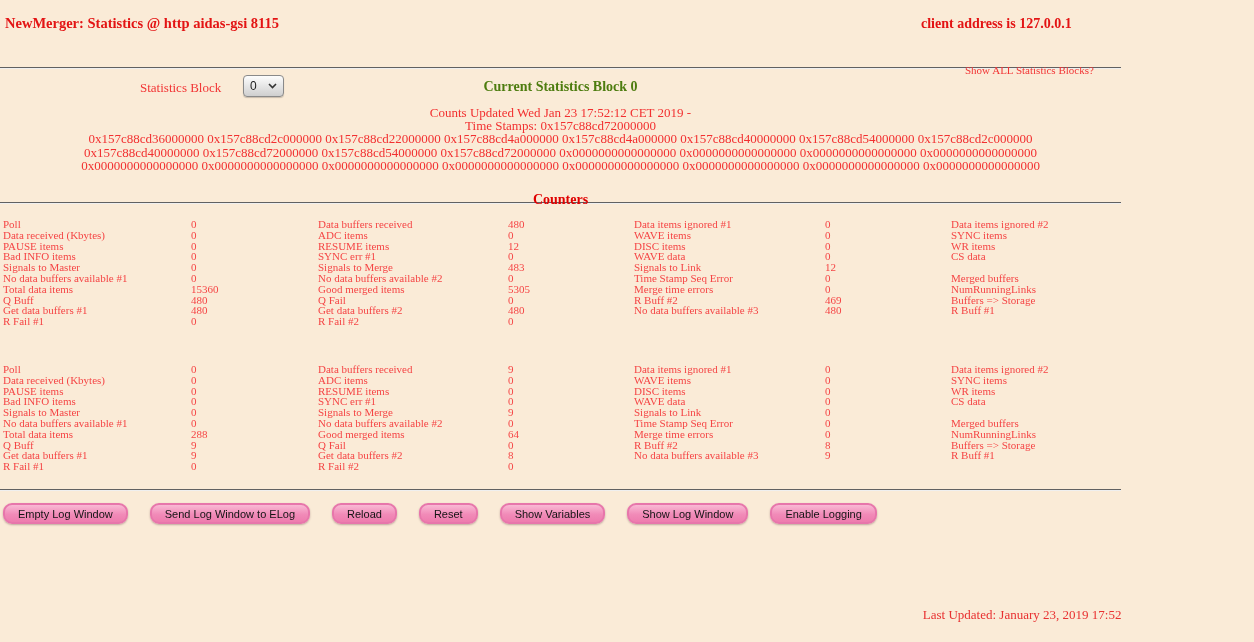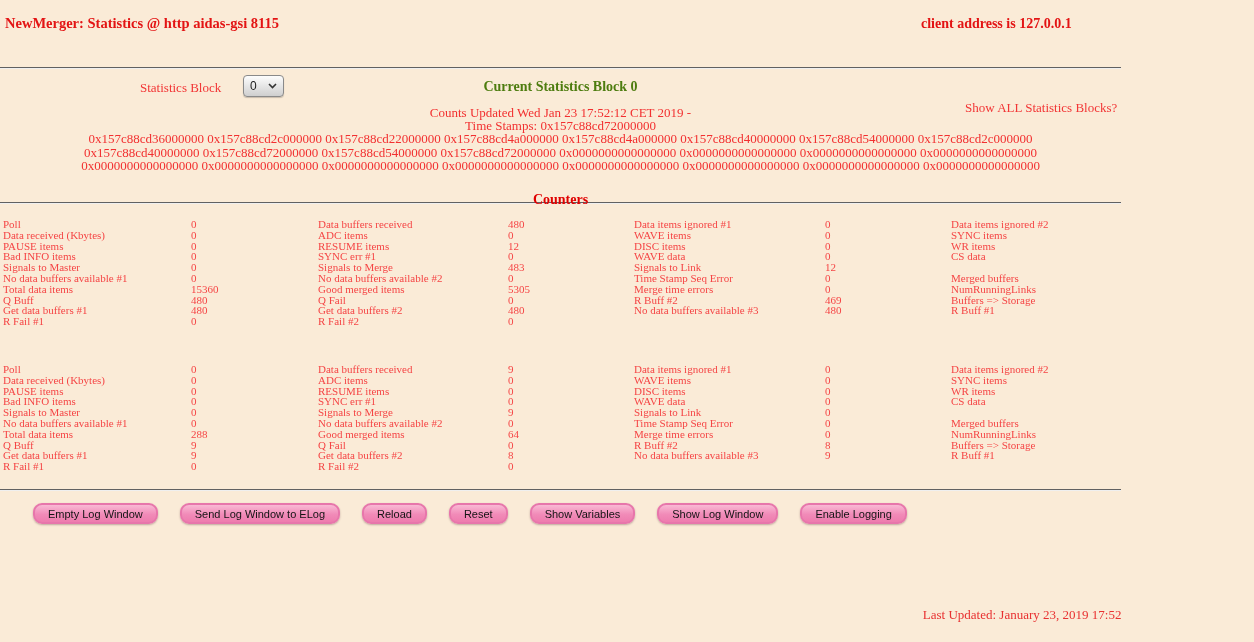--- a/index.html
+++ b/index.html
@@ -37,21 +37,21 @@
 
   
   .stats-block-label { position:absolute; left:140px; top:80px; font-size:13px; color:#f23535; }
   .select { position:absolute; left:243px; top:75px; width:41px; height:22px; border:1px solid #8a8a8a;
             border-radius:4px; background:linear-gradient(#fdfdfd,#cfcfcf); cursor:pointer;
             display:flex; align-items:center; justify-content:space-between; padding:0 6px;
             font-family:"Liberation Sans",sans-serif; font-size:12px; color:#1a1a1a;
             box-shadow:0 1px 1px rgba(0,0,0,.2); }
   .current-block-title { position:absolute; left:0; width:100%; top:79px; text-align:center;
             font-size:14px; font-weight:bold; color:#4d7c0f; }
-  .show-all-label { position:absolute; left:965px; top:100px; font-size:13px; color:#f23535; }
+  .show-all-label { position:absolute; left:965px; top:64px; font-size:11px; color:#f23535; }
   .show-all-cb { position:absolute; left:1130px; top:79px; width:15px; height:15px; appearance:none;
             -webkit-appearance:none; border:1px solid #8d8d8d; border-radius:3px;
             background:linear-gradient(#ffffff,#e9e9e9); box-shadow:0 1px 1px rgba(0,0,0,.18); cursor:pointer; }
 
   
   .timestamps { position:absolute; left:0; top:106px; width:100%; text-align:center;
             font-size:13px; line-height:13.2px; color:#f23030; }
 
   
   .section-heading { position:absolute; left:0; width:100%; text-align:center;
@@ -62,21 +62,21 @@
             grid-template-columns:188px 127px 190px 126px 191px 126px 190px 106px;
             font-size:11px; line-height:10.8px; color:#f54545; }
   #counters-table { top:219px; }
   #rates-table { top:364px; }
 
   
   .btn { border-radius:9px; font-family:"Liberation Sans",sans-serif; font-size:11px; color:#141414;
          height:21px; padding:0 13px; cursor:pointer; box-shadow:0 1px 2px rgba(80,40,50,.35); white-space:nowrap; }
   .btn.pink { border:2px solid #e776ab; background:linear-gradient(#f9b9d4 0%, #f18bb8 55%, #ee7cae 100%); }
   .btn.orange { border:2px solid #df850f; background:linear-gradient(#f9aa47 0%, #f08a10 55%, #ea7f06 100%); }
-  .btn-row1 { position:absolute; left:3px; top:503px; display:flex; gap:22px;margin-left:30px; }
+  .btn-row1 { position:absolute; left:3px; top:503px; display:flex; gap:22px; }
   .btn-row2 { position:absolute; left:411px; top:545px; display:flex; gap:13px; }
   .page-notes { position:absolute; left:1133px; top:534px; width:89px; }
 
   
   .footer { position:absolute; right:-4px; top:607px; font-size:13px; color:#e83030; white-space:nowrap; }
 </style>
 </head>
 <body>
 
 <div class="page">

